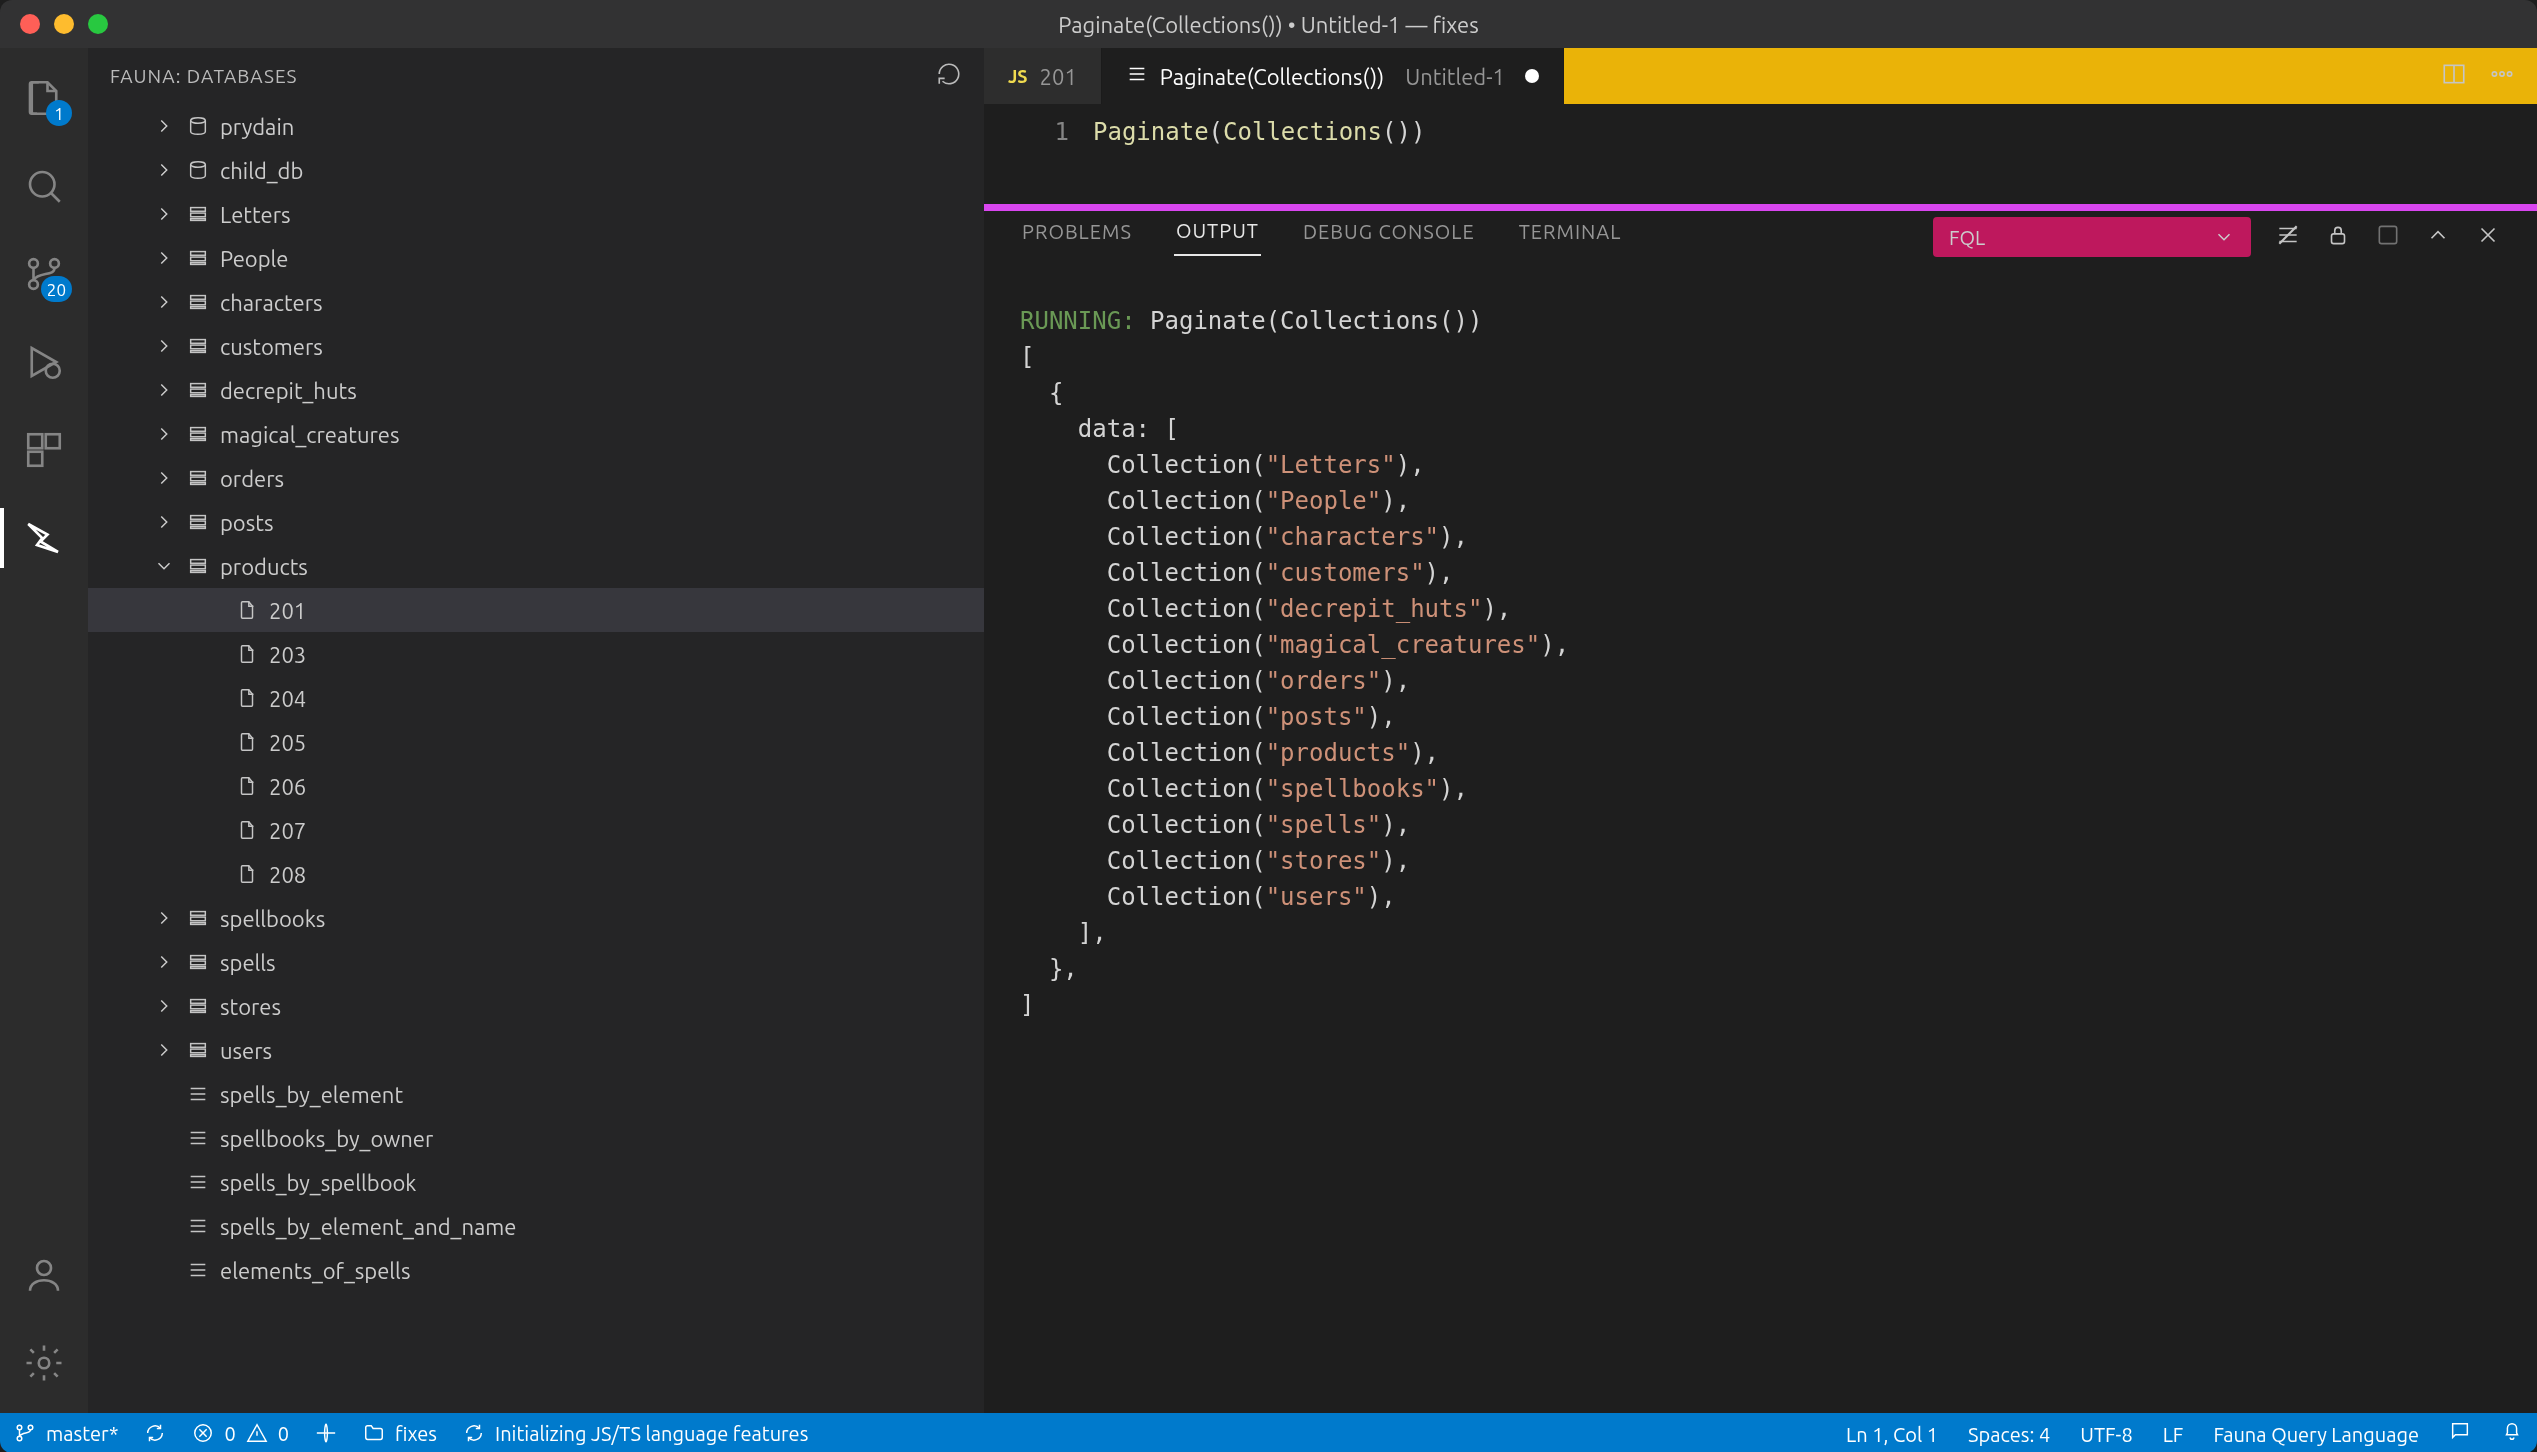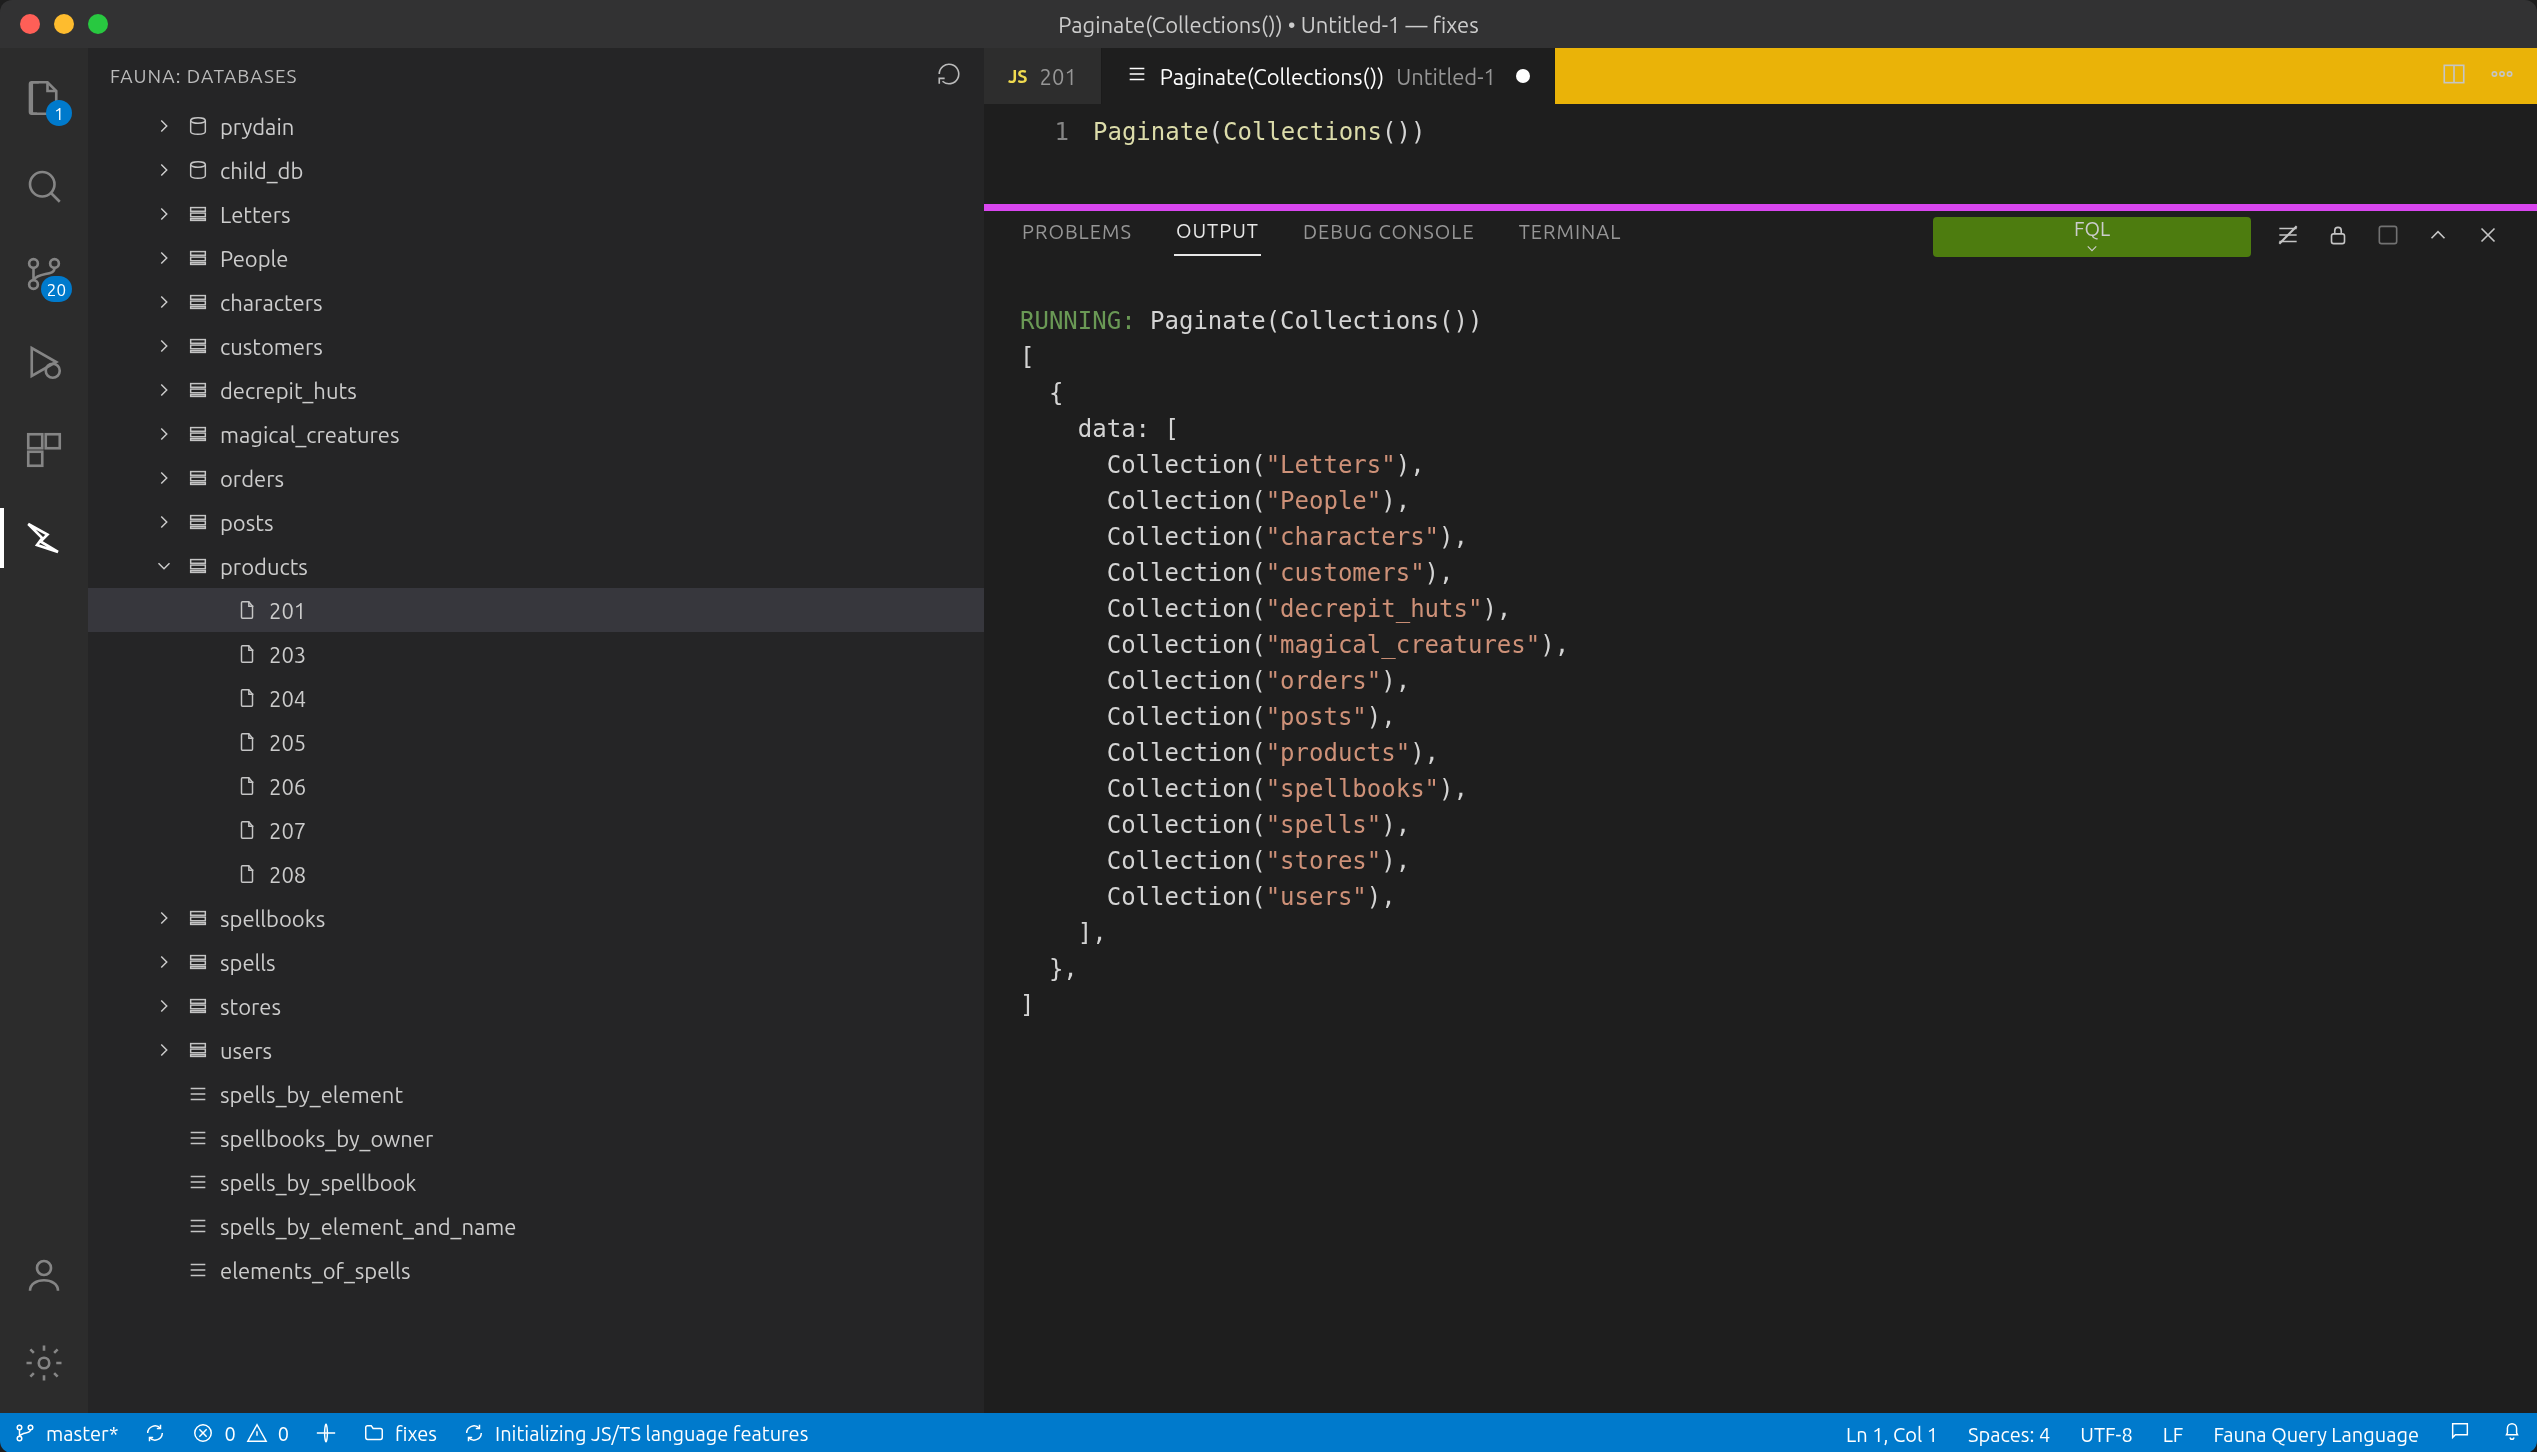--- a/index.html
+++ b/index.html
@@ -120,21 +120,21 @@
     height:56px; background:#eab308; display:flex; align-items:stretch;
   }
   .tab {
     display:flex; align-items:center; gap:12px; padding:0 24px;
     background: var(--tab-inactive-bg); color:#969696; font-size:22px;
     border-right:1px solid #1b1b1b;
     position:relative;
   }
   .tab.active { background: var(--tab-active-bg); color:#fff; }
   .tab .lang { color:#f0db4f; font-weight:600; font-size:18px; }
-  .tab .title2 { color:#969696; margin-left:0;}
+  .tab .title2 { color:#969696; margin-left:9px;}
   .tab .dot { width:14px; height:14px; border-radius:50%; background:#fff; margin-left:8px;}
   .tabs-actions {
     margin-left:auto; display:flex; align-items:center; gap:22px; padding:0 22px; color:#c5c5c5;
   }
   .editor {
     height: 100px;
     background:#1e1e1e;
     font-family: Menlo, Consolas, monospace; font-size:24px;
     display:flex;
   }
@@ -157,22 +157,22 @@
     height:52px; display:flex; align-items:center; gap:40px; padding:0 36px;
     color:#969696; font-size:20px;
   }
   .ptab { padding: 0 2px 12px 2px; cursor:pointer; letter-spacing:1px;}
   .ptab.active { color:#e7e7e7; border-bottom:2px solid #e7e7e7; }
   .panel-actions {
     margin-left:auto; display:flex; align-items:center; gap:24px; color:#c5c5c5;
   }
   .panel-select {
     display:flex; align-items:center; justify-content:space-between;
-    width:318px; height:40px; background:#4d7c0f; border-radius:4px;
-    padding:0 16px; color:#ccc; font-size:20px;flex-direction:column;
+    width:318px; height:40px; background:#be185d; border-radius:4px;
+    padding:0 16px; color:#ccc; font-size:20px;
   }
   .panel-body {
     flex:1; overflow:auto;
     font-family: Menlo, Consolas, monospace; font-size:24px; line-height:1.5;
     padding: 4px 36px 20px 36px; white-space:pre; color:#d4d4d4;
   }
   .panel-body .run { color:#6a9955; }
   .panel-body .str { color:#ce9178; }
   
   .statusbar {

